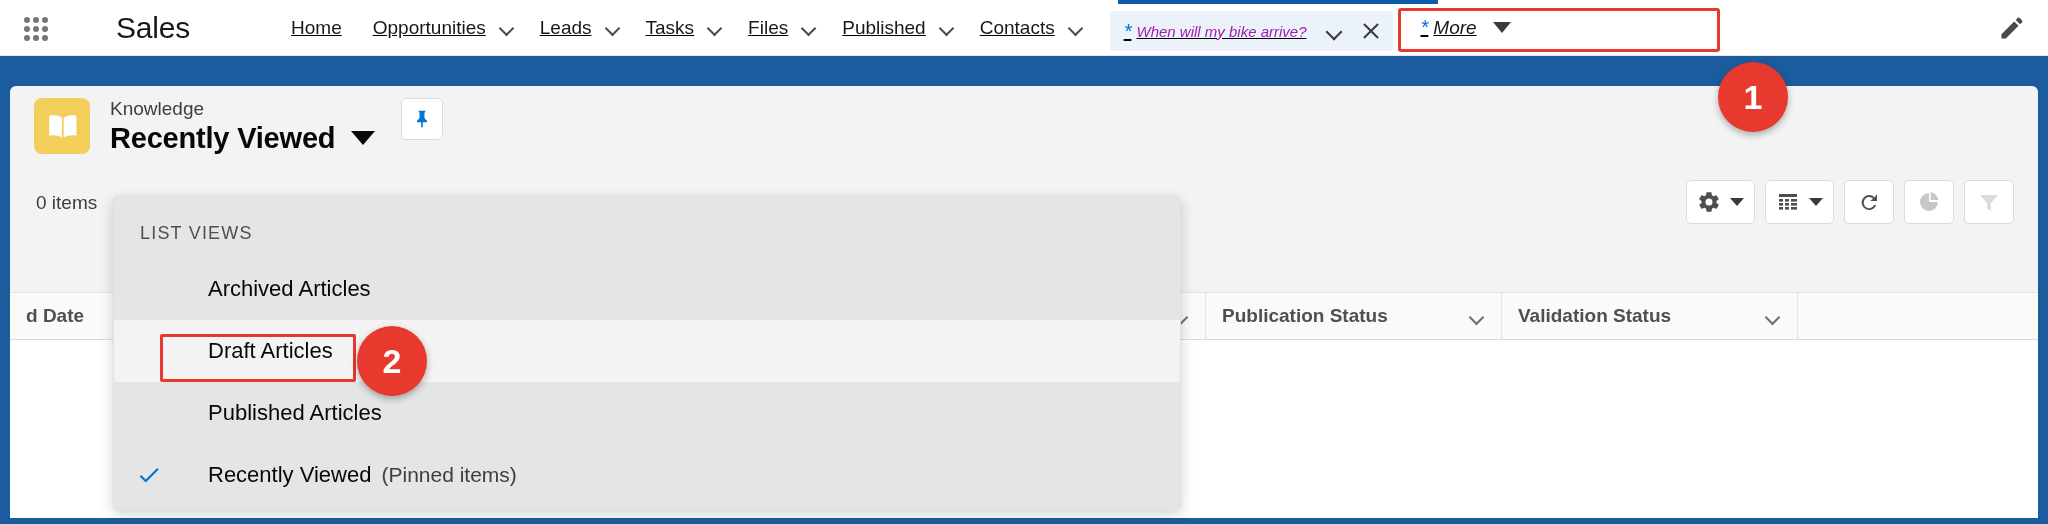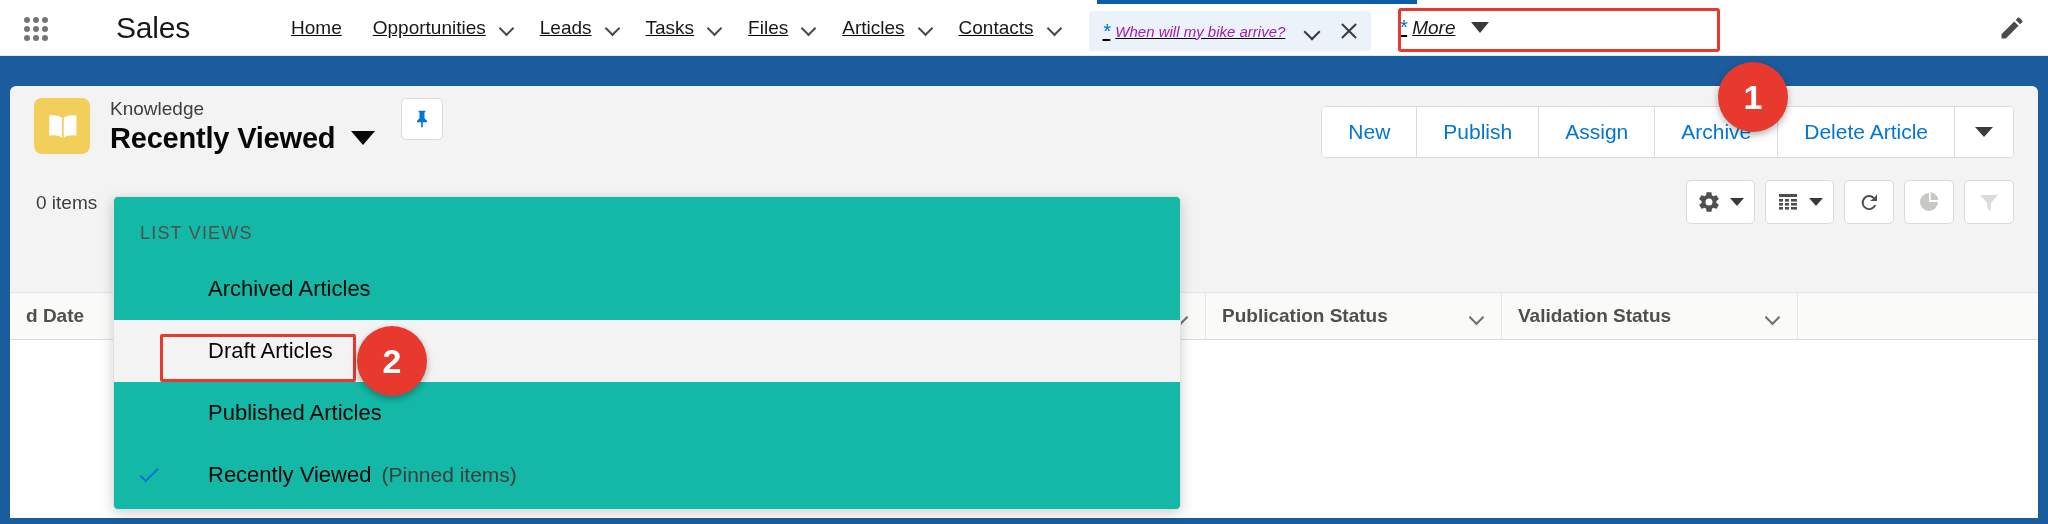--- a/index.html
+++ b/index.html
@@ -195,21 +195,21 @@
   }
   .th .thcaret::before{
     content:"";position:absolute;left:1px;top:0;width:9px;height:9px;
     border-left:2px solid #706e6b;border-bottom:2px solid #706e6b;transform:rotate(-45deg);
   }
   .tbl-body { position:absolute; left:0; top:254px; width:2028px; height:178px; background:#fff; }
 
   
   .dropdown {
     position:absolute; left: 113px; top: 196px; width: 1068px; height: 314px;
-    background:#14b8a6; border:1px solid #e0e0e0; border-radius: 5px;
+    background:#e5e5e5; border:1px solid #e0e0e0; border-radius: 5px;
     box-shadow: 0 4px 14px rgba(0,0,0,.18);
     z-index: 20; overflow:hidden;
   }
   .dd-title {
     font-size: 18px; color:#514f4d; letter-spacing: 1.2px;
     padding: 26px 0 14px 26px;
   }
   .dd-item {
     height: 62px; display:flex; align-items:center;
     padding-left: 40px; font-size: 22px; color:#080707; cursor:pointer;
@@ -281,21 +281,21 @@
         <span class="lbl">Tasks</span>
         <span class="caret-thin"></span>
       </div>
 
       <div class="navitem">
         <span class="lbl">Files</span>
         <span class="caret-thin"></span>
       </div>
 
       <div class="navitem">
-        <span class="lbl">Articles</span>
+        <span class="lbl">Published</span>
         <span class="caret-thin"></span>
       </div>
 
       <div class="navitem">
         <span class="lbl">Contacts</span>
         <span class="caret-thin"></span>
       </div>
 
       <div class="tab-active-wrap">
         <div class="tab-active-top"></div>
@@ -342,30 +342,20 @@
           <span class="tri"></span>
         </div>
       </div>
 
       <div class="pin-btn">
         <svg width="20" height="22" viewBox="0 0 24 24">
           <path d="M14 2H8v2h1v7l-3 3v2h5v6h2v-6h5v-2l-3-3V4h1V2z" fill="#0176d3"></path>
         </svg>
       </div>
 
-      <div class="btn-group">
-        <div class="gbtn">New</div>
-        <div class="gbtn">Publish</div>
-        <div class="gbtn">Assign</div>
-        <div class="gbtn">Archive</div>
-        <div class="gbtn">Delete Article</div>
-        <div class="gcaret">
-          <span class="tri"></span>
-        </div>
-      </div>
     </div>
 
     <div class="sub-row">
       <div class="items-count">0 items</div>
 
       <div class="icon-tools">
 
         <div class="itool wide">
           <svg width="24" height="24" viewBox="0 0 24 24">
             <path d="M19.4 13c.04-.3.06-.6.06-1s-.02-.7-.07-1l2.1-1.6c.2-.15.25-.4.12-.6l-2-3.4c-.12-.22-.37-.3-.6-.22l-2.5 1c-.5-.4-1.06-.73-1.67-.98l-.38-2.65c-.04-.24-.25-.42-.5-.42h-4c-.25 0-.46.18-.5.42l-.38 2.65c-.6.25-1.17.6-1.67.98l-2.5-1c-.23-.1-.48 0-.6.22l-2 3.4c-.12.2-.07.45.12.6L4.6 11c-.05.3-.07.66-.07 1s.02.7.07 1l-2.1 1.6c-.2.15-.25.4-.12.6l2 3.4c.12.22.37.3.6.22l2.5-1c.5.4 1.06.73 1.67.98l.38 2.65c.04.24.25.42.5.42h4c.25 0 .46-.18.5-.42l.38-2.65c.6-.25 1.17-.6 1.67-.98l2.5 1c.23.1.48 0 .6-.22l2-3.4c.12-.2.07-.45-.12-.6L19.4 13zM12 15.5A3.5 3.5 0 1 1 15.5 12 3.5 3.5 0 0 1 12 15.5z" fill="#514f4d"></path>

